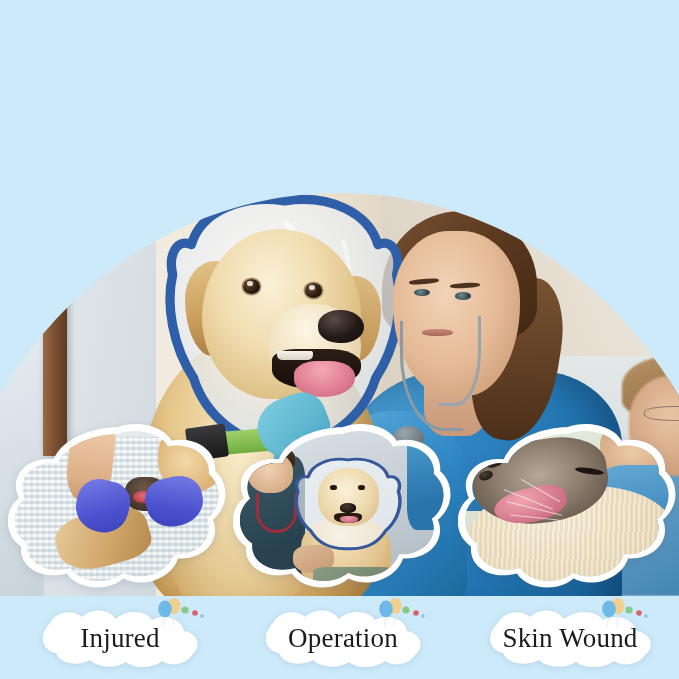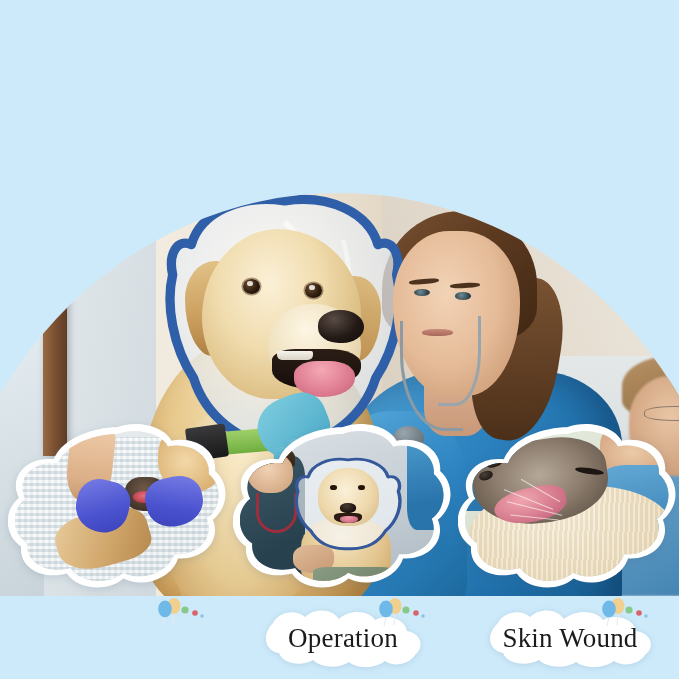--- a/index.html
+++ b/index.html
@@ -728,20 +728,32 @@
         <div class="p3-eyeslit"></div>
         <div class="p3-tongue"></div>
         <div class="p3-whisk" style="left:18%; top:44%; width:26%; transform:rotate(22deg);"></div>
         <div class="p3-whisk" style="left:20%; top:50%; width:28%; transform:rotate(14deg);"></div>
         <div class="p3-whisk" style="left:22%; top:56%; width:24%; transform:rotate(6deg);"></div>
         <div class="p3-whisk" style="left:26%; top:38%; width:22%; transform:rotate(30deg);"></div>
       </div>
     </div>
   </div>
 
+  <div class="label-pill" style="left:30px; top:607px; width:180px; height:62px;">
+    <div class="pill-bg">
+      <svg viewBox="0 0 180 62" width="180" height="62" preserveAspectRatio="none">
+        <path d="M20 16 C26 4 44 2 52 10 C62 0 80 2 86 12 C96 2 116 3 122 13
+                 C134 6 152 12 154 24 C168 26 172 40 162 48
+                 C156 58 140 60 132 54 C122 62 104 62 96 55
+                 C86 62 68 61 60 53 C48 60 30 57 26 46
+                 C12 44 8 28 20 16 Z" fill="#ffffff"></path>
+      </svg>
+    </div>
+    <span class="pill-text">Injured</span>
+  </div>
 
   <div class="label-pill" style="left:476px; top:607px; width:188px; height:62px;">
     <div class="pill-bg">
       <svg viewBox="0 0 188 62" width="188" height="62" preserveAspectRatio="none">
         <path d="M22 16 C28 4 46 2 54 10 C64 0 82 2 88 12 C100 2 120 3 127 13
                  C140 6 158 12 160 24 C175 26 180 40 169 48
                  C163 58 146 60 138 54 C127 62 109 62 100 55
                  C90 62 71 61 63 53 C50 60 31 57 27 46
                  C13 44 9 28 22 16 Z" fill="#ffffff"></path>
       </svg>

